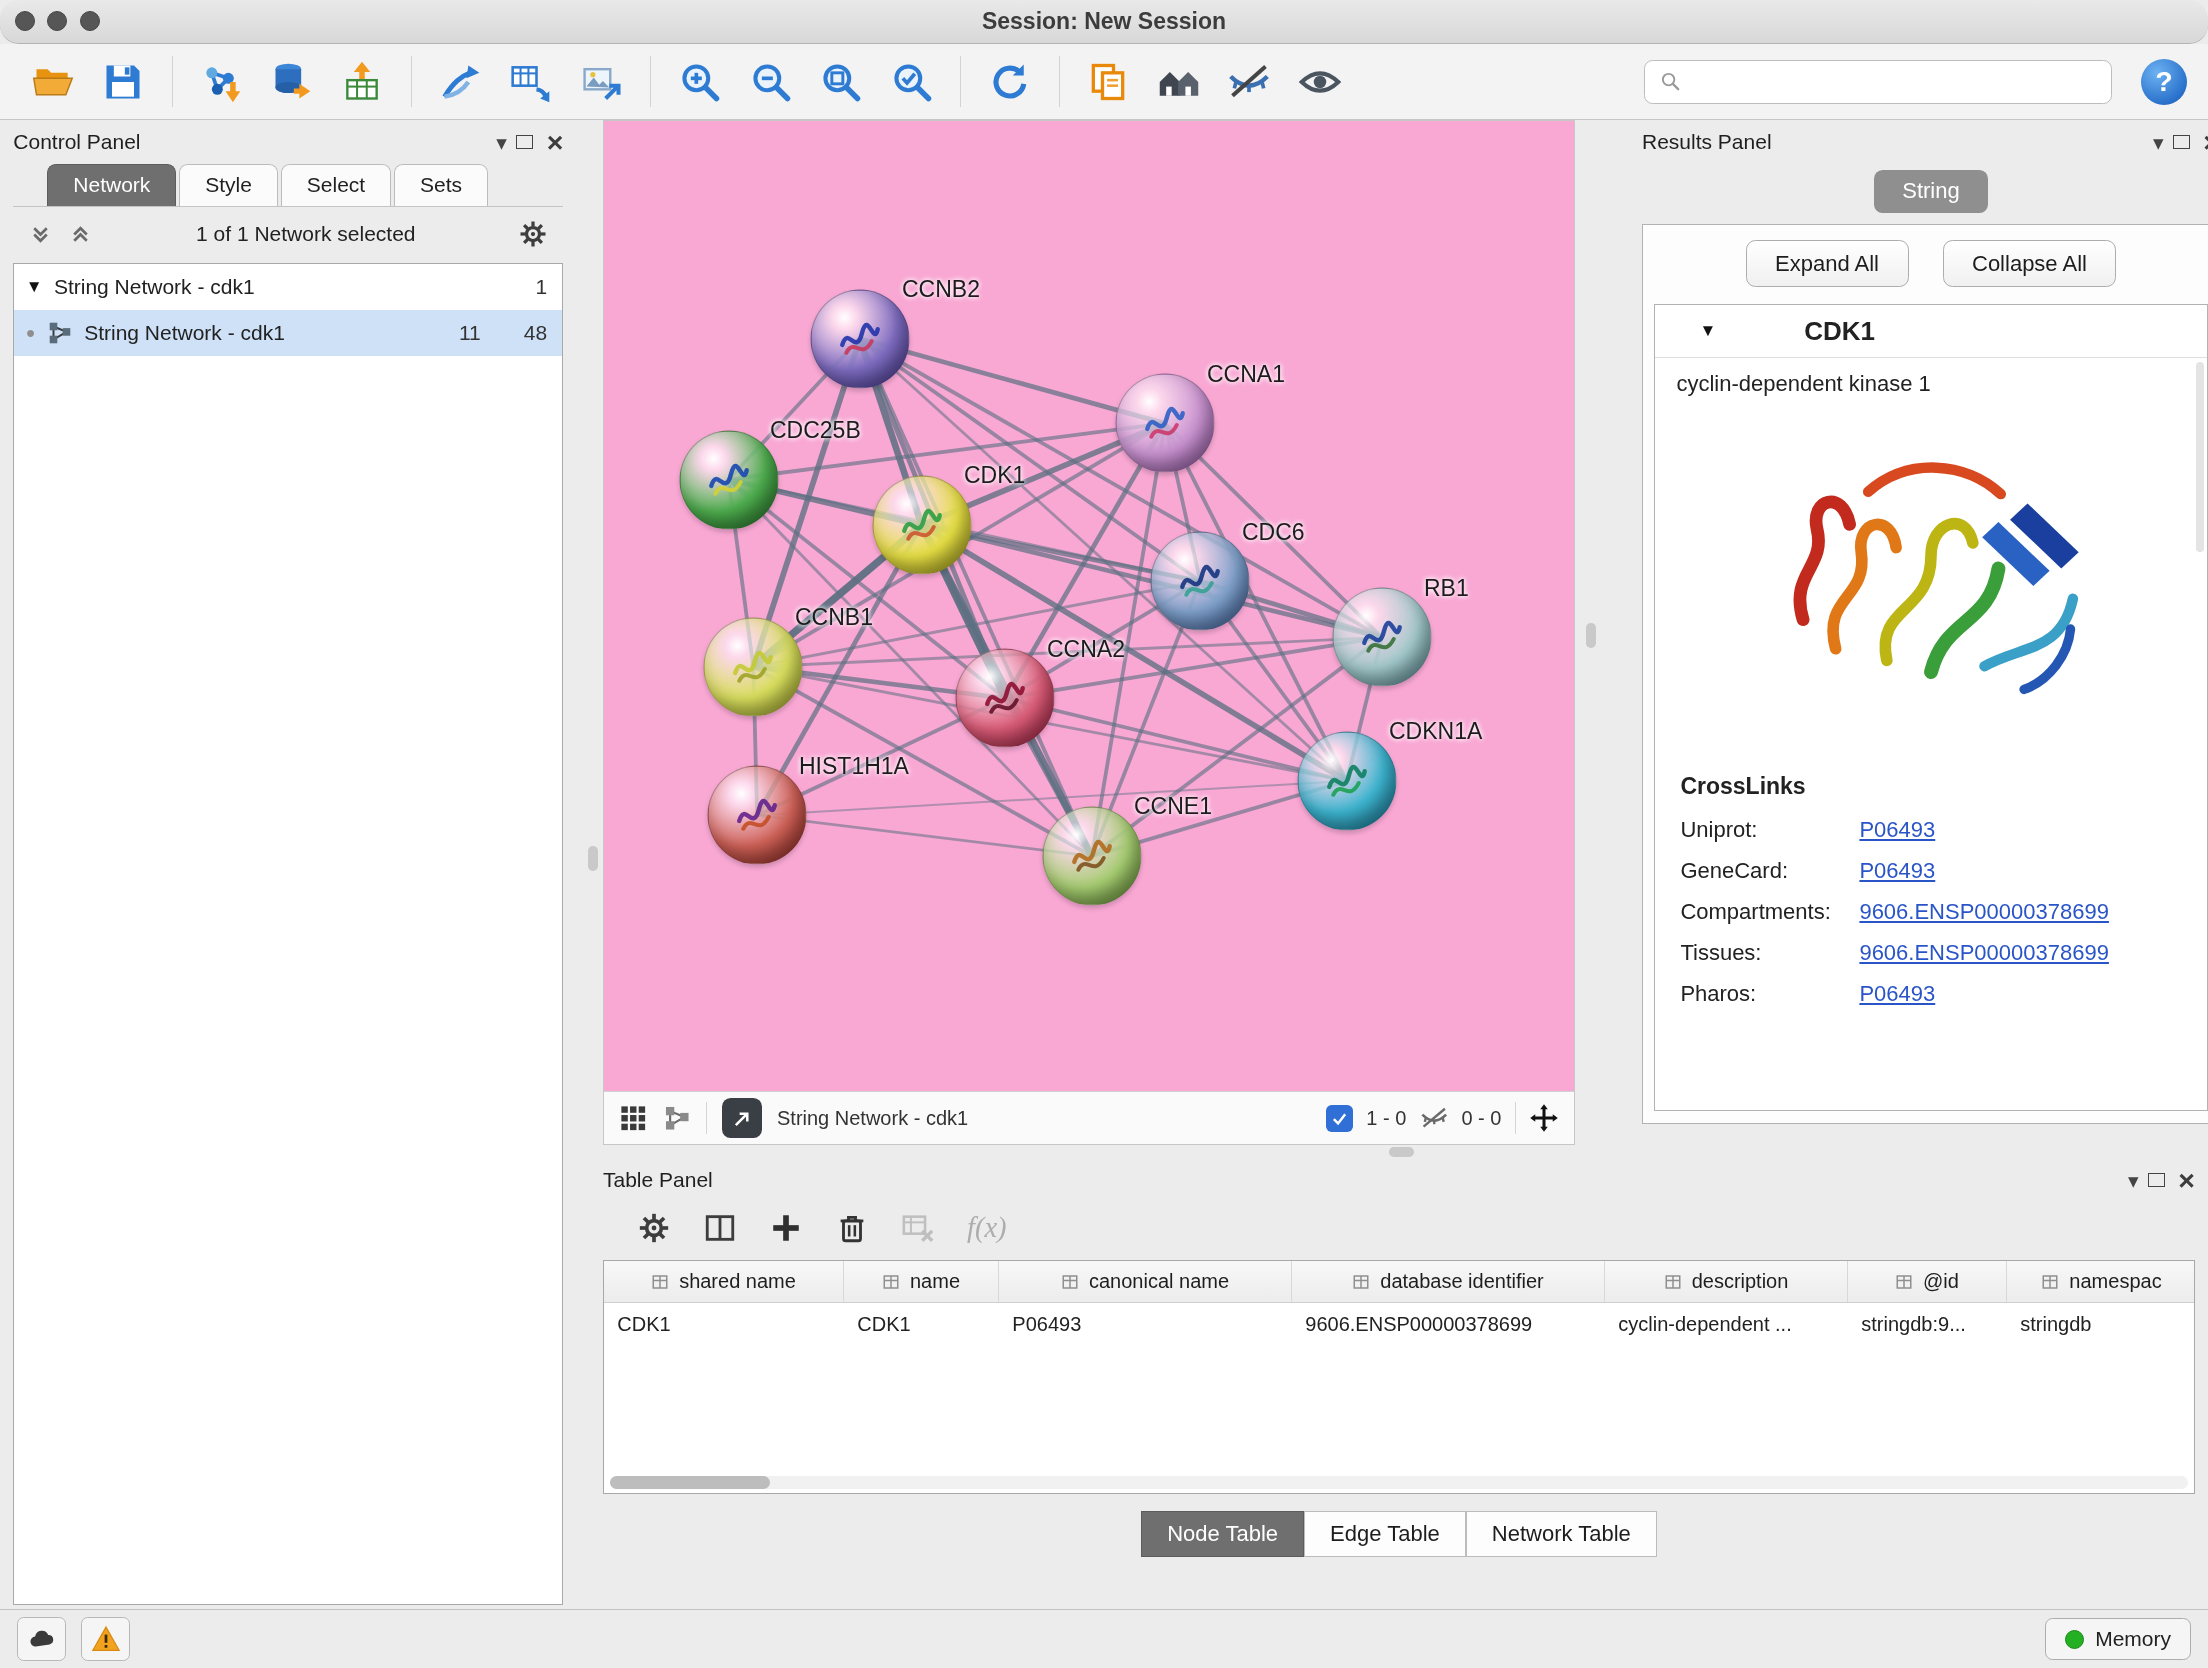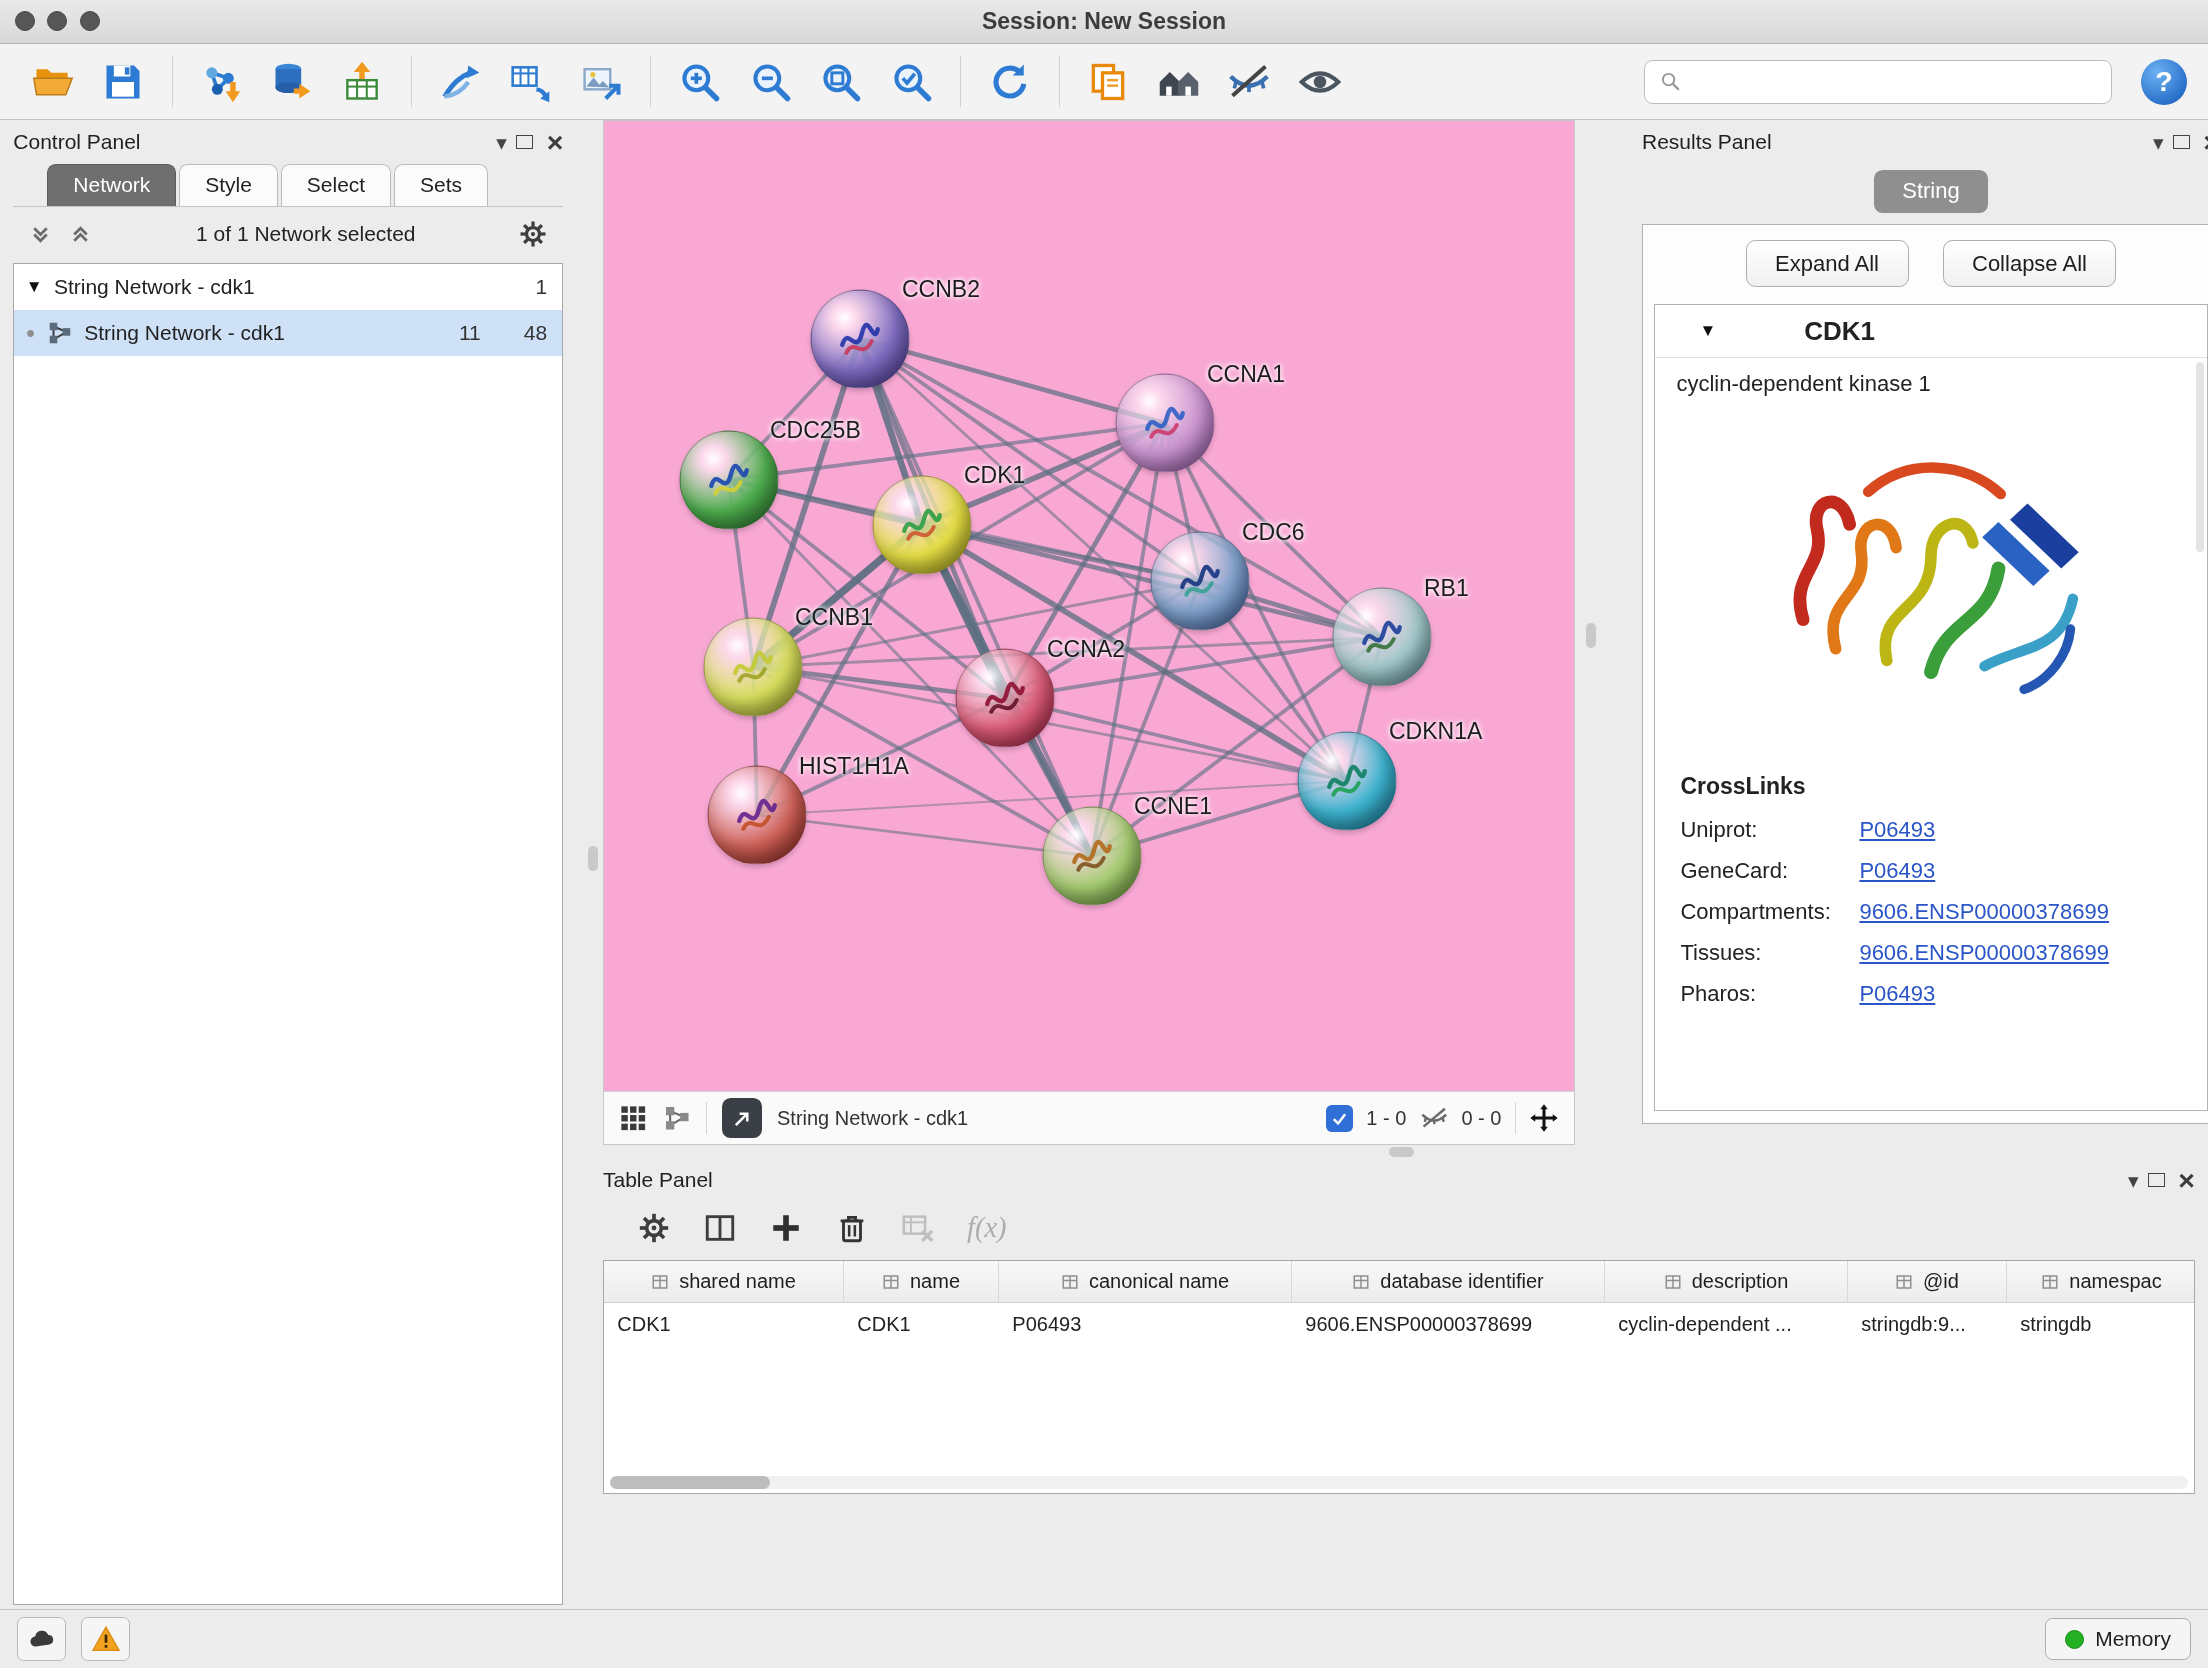--- a/index.html
+++ b/index.html
@@ -8,20 +8,21 @@
     font-family:"Liberation Sans", sans-serif;
     background:#ececec; color:#222; position:relative; overflow:hidden;
   }
   svg { display:block; }
 
   
   .titlebar {
     height:44px; background:linear-gradient(#e9e9e9,#d8d8d8);
     border-bottom:1px solid #b3b3b3; display:flex; align-items:center; justify-content:center;
     position:relative;
+    border-radius:19px;
   }
   .traffic { position:absolute; left:15px; top:11.4px; display:flex; gap:12.4px; }
   .traffic span { width:20px; height:20px; border-radius:50%; background:#565656; border:1px solid #464646; }
   .win-title { font-size:23px; font-weight:bold; color:#3c3c3c; }
 
   
   .toolbar {
     height:76px; background:#f3f3f3; border-bottom:1px solid #c6c6c6;
     display:flex; align-items:center; padding:0 21px; gap:7.6px;
   }
@@ -721,20 +722,25 @@
         <div class="td" style="width: 293px;">P06493</div>
         <div class="td" style="width: 313px;">9606.ENSP00000378699</div>
         <div class="td" style="width: 243px;">cyclin-dependent ...</div>
         <div class="td" style="width: 159px;">stringdb:9...</div>
         <div class="td" style="width: 190px;">stringdb</div>
       </div>
     <div class="hscroll">
         <div class="hthumb"></div>
       </div>
   </div>
+  <div class="tp-tabs">
+    <div class="tp-tab selected">Node Table</div>
+    <div class="tp-tab">Edge Table</div>
+    <div class="tp-tab">Network Table</div>
+  </div>
 </div>
 
 <div class="statusbar">
   <div class="sb-btn">
     <svg width="30" height="30" viewBox="0 0 24 24">
       <path d="M7 18 a4 4 0 0 1 -0.5-8 a5.5 5.5 0 0 1 10.5-1.2 a3.8 3.8 0 0 1 1 7.5 z" fill="#3a3a3a"></path>
     </svg>
   </div>
   <div class="sb-btn">
     <svg width="30" height="30" viewBox="0 0 24 24">

